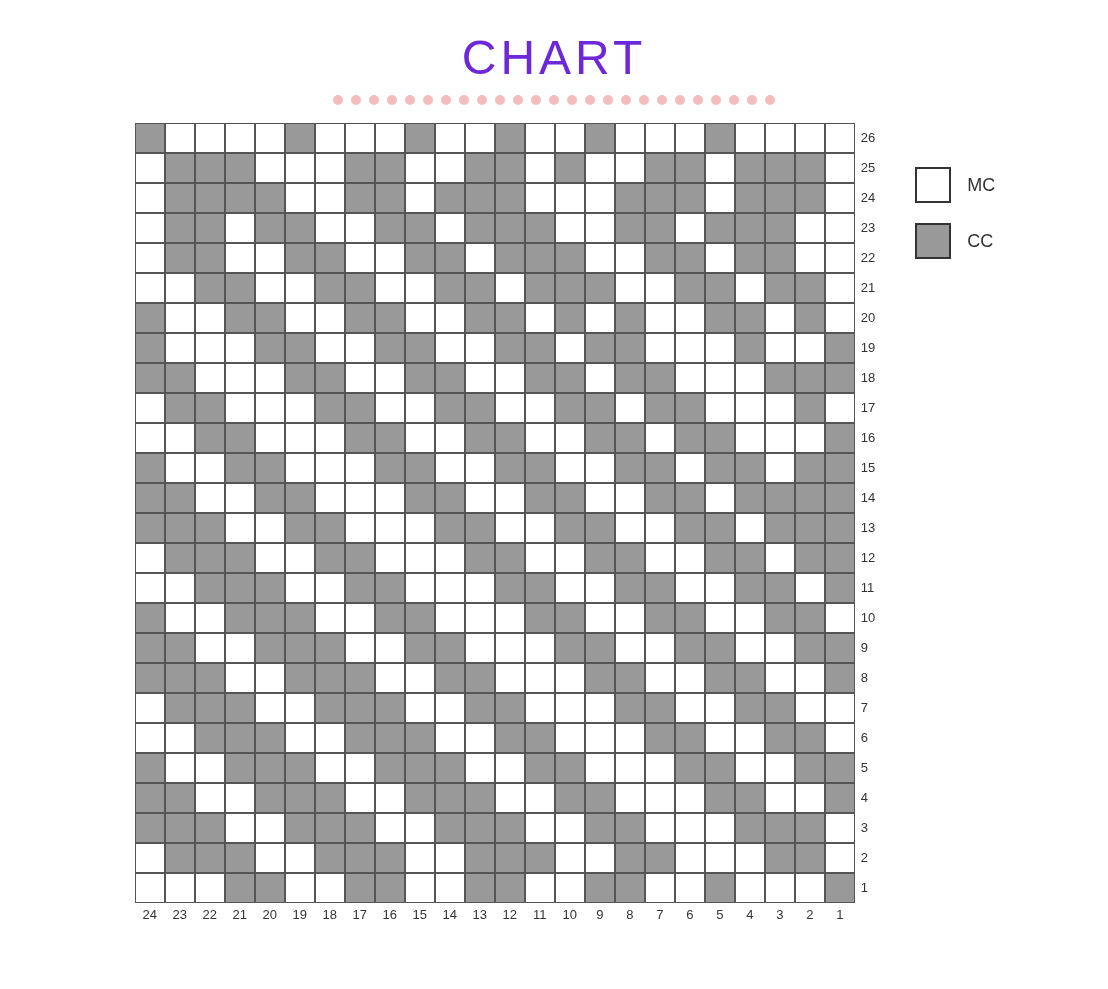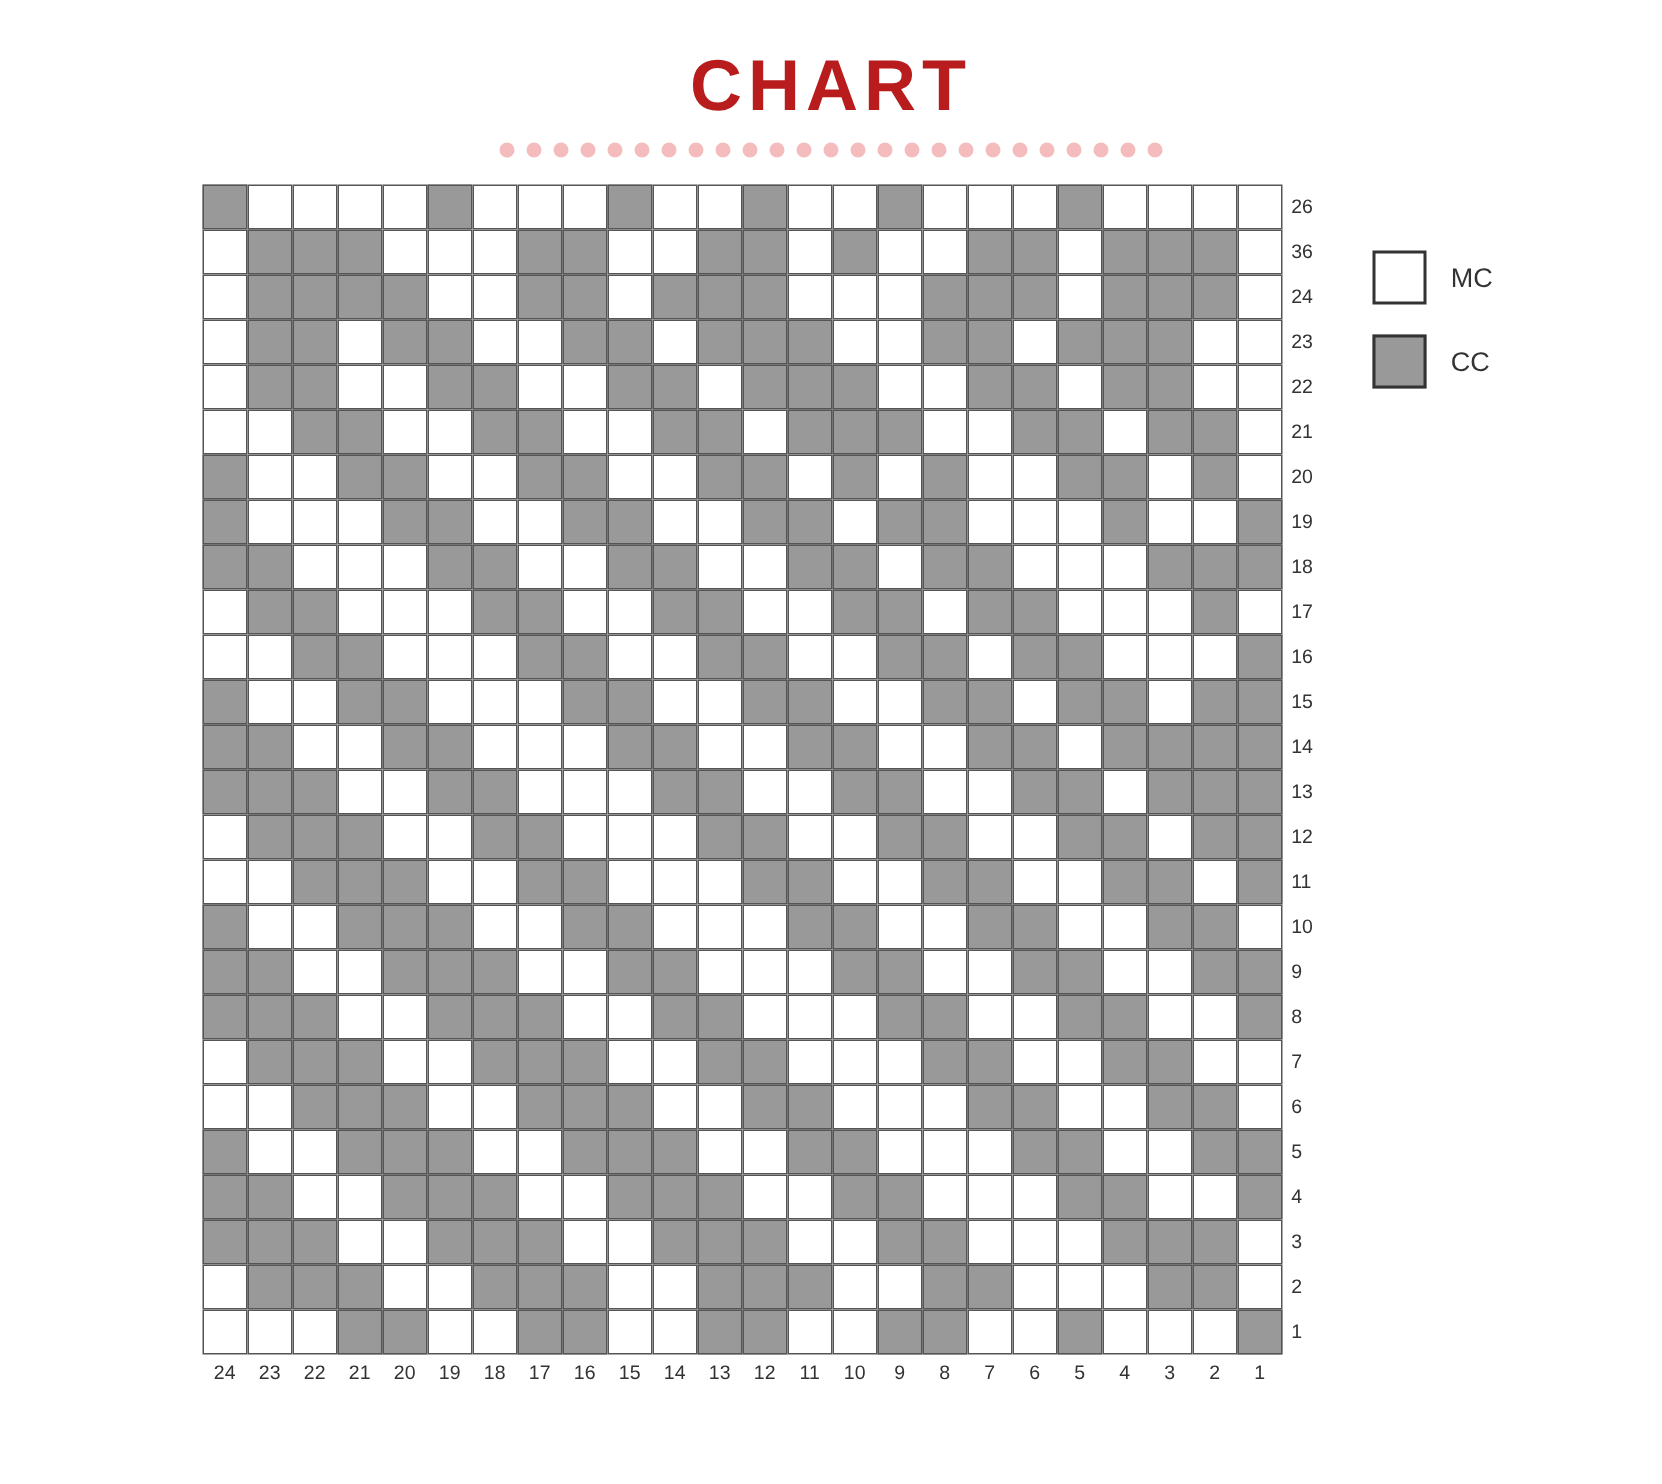--- a/index.html
+++ b/index.html
@@ -8,23 +8,23 @@
       font-family: Arial, sans-serif;
       display: flex;
       flex-direction: column;
       align-items: center;
       padding: 20px;
       min-height: 989px;
       width: 1108px;
     }
     h1 {
       font-size: 48px;
-      font-weight: 700;
+      font-weight: 400;
       letter-spacing: 4px;
-      color: #b91c1c;
+      color: #6d28d9;
       margin-bottom: 10px;
       margin-top: 10px;
     }
     .dots-row {
       display: flex;
       gap: 8px;
       margin-bottom: 18px;
     }
     .dot {
       width: 10px;
@@ -831,21 +831,21 @@
             <div class="cell"></div>
             <div class="cell cc"></div>
             <div class="cell"></div>
             <div class="cell"></div>
             <div class="cell"></div>
             <div class="cell cc"></div>
           </div>
         </div>
       <div class="row-labels" id="row-labels">
           <div class="row-label">26</div>
-          <div class="row-label">36</div>
+          <div class="row-label">25</div>
           <div class="row-label">24</div>
           <div class="row-label">23</div>
           <div class="row-label">22</div>
           <div class="row-label">21</div>
           <div class="row-label">20</div>
           <div class="row-label">19</div>
           <div class="row-label">18</div>
           <div class="row-label">17</div>
           <div class="row-label">16</div>
           <div class="row-label">15</div>

